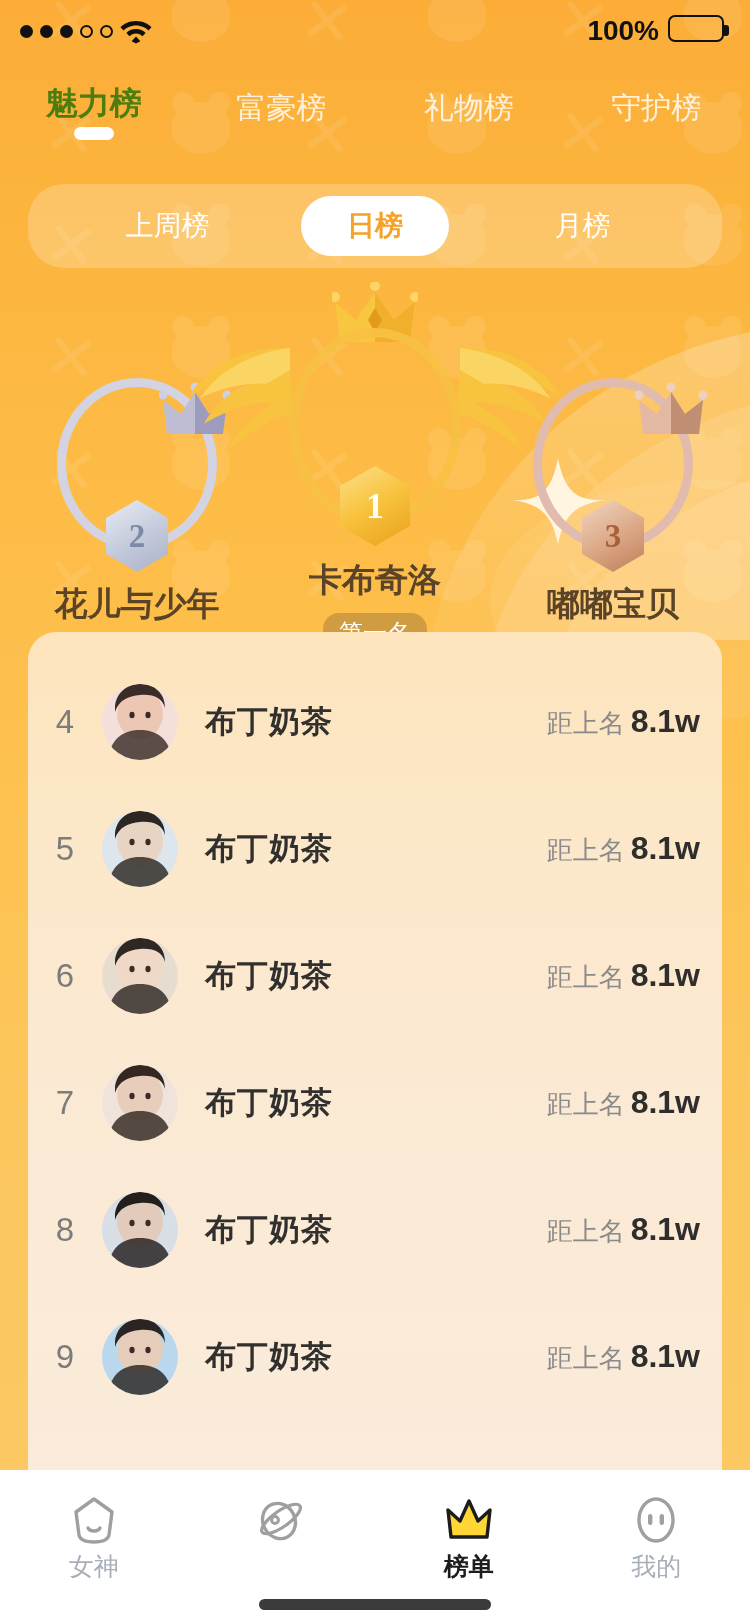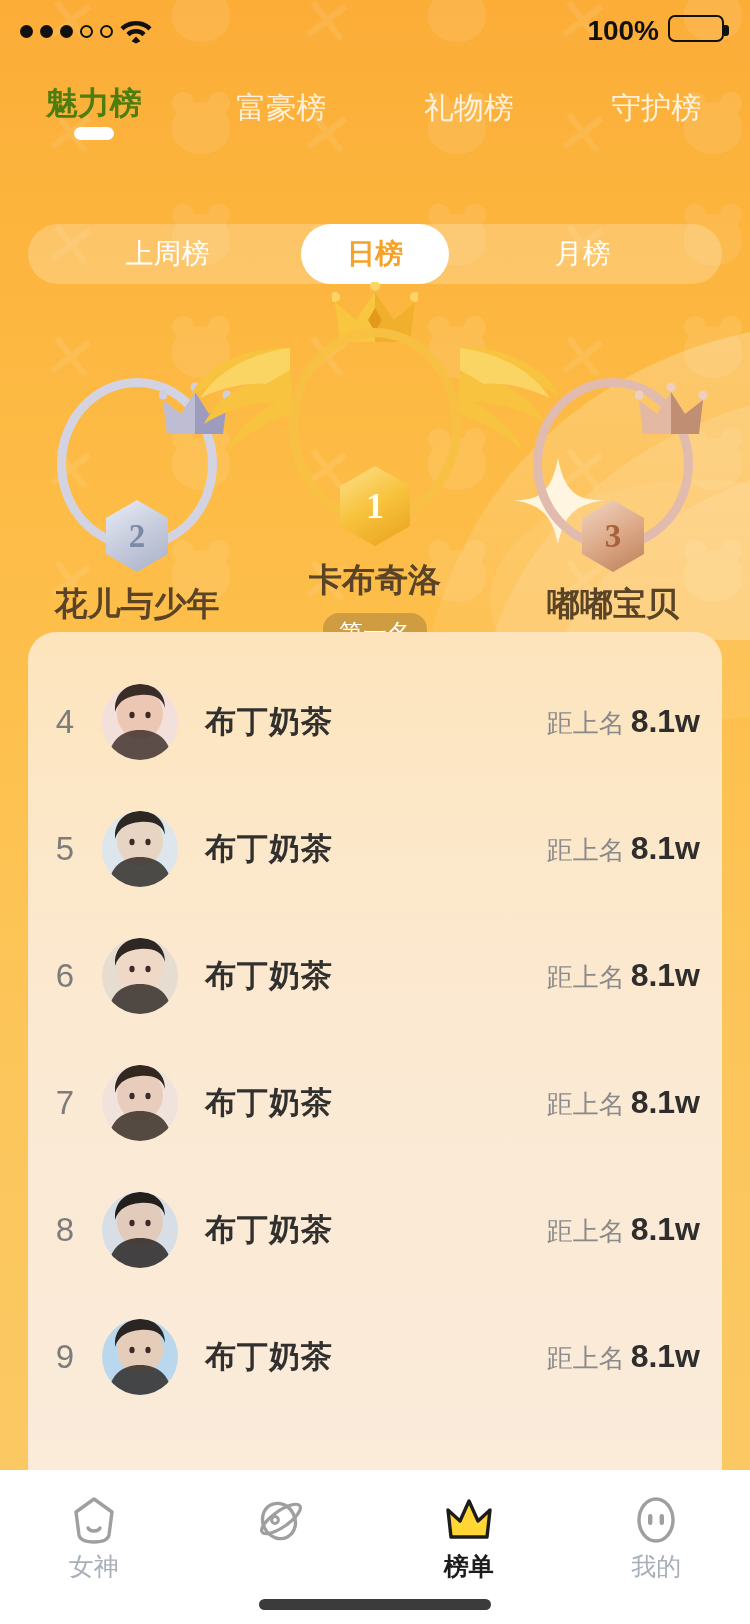--- a/index.html
+++ b/index.html
@@ -73,23 +73,23 @@
     color:rgba(255,255,255,.82); font-size:30px; padding-top:8px;
   }
   .toptab.active { color:#4d7c0f; font-size:32px; font-weight:700; padding-top:2px; }
   .toptab .underline {
     position:absolute; left:50%; transform:translateX(-50%);
     bottom:-14px; width:40px; height:13px; border-radius:7px; background:#FFF;
   }
 
   
   .segwrap {
-    position:absolute; left:28px; top:184px; width:694px; height:60px;
+    position:absolute; left:28px; top:184px; width:694px; height:84px;
     background:rgba(255,255,255,.22); border-radius:36px;
-    display:flex; align-items:center; padding:0 6px;margin-top:40px;
+    display:flex; align-items:center; padding:0 6px;
   }
   .seg {
     flex:1; text-align:center; color:#FFF; font-size:28px;
     height:60px; line-height:60px; border-radius:30px;
   }
   .seg.active { background:#FFF; color:#F6A127; font-weight:700; flex:0 0 148px; }
 
   
   .podium { position:absolute; left:0; top:268px; width:750px; height:360px; }
   .pd { position:absolute; text-align:center; }

